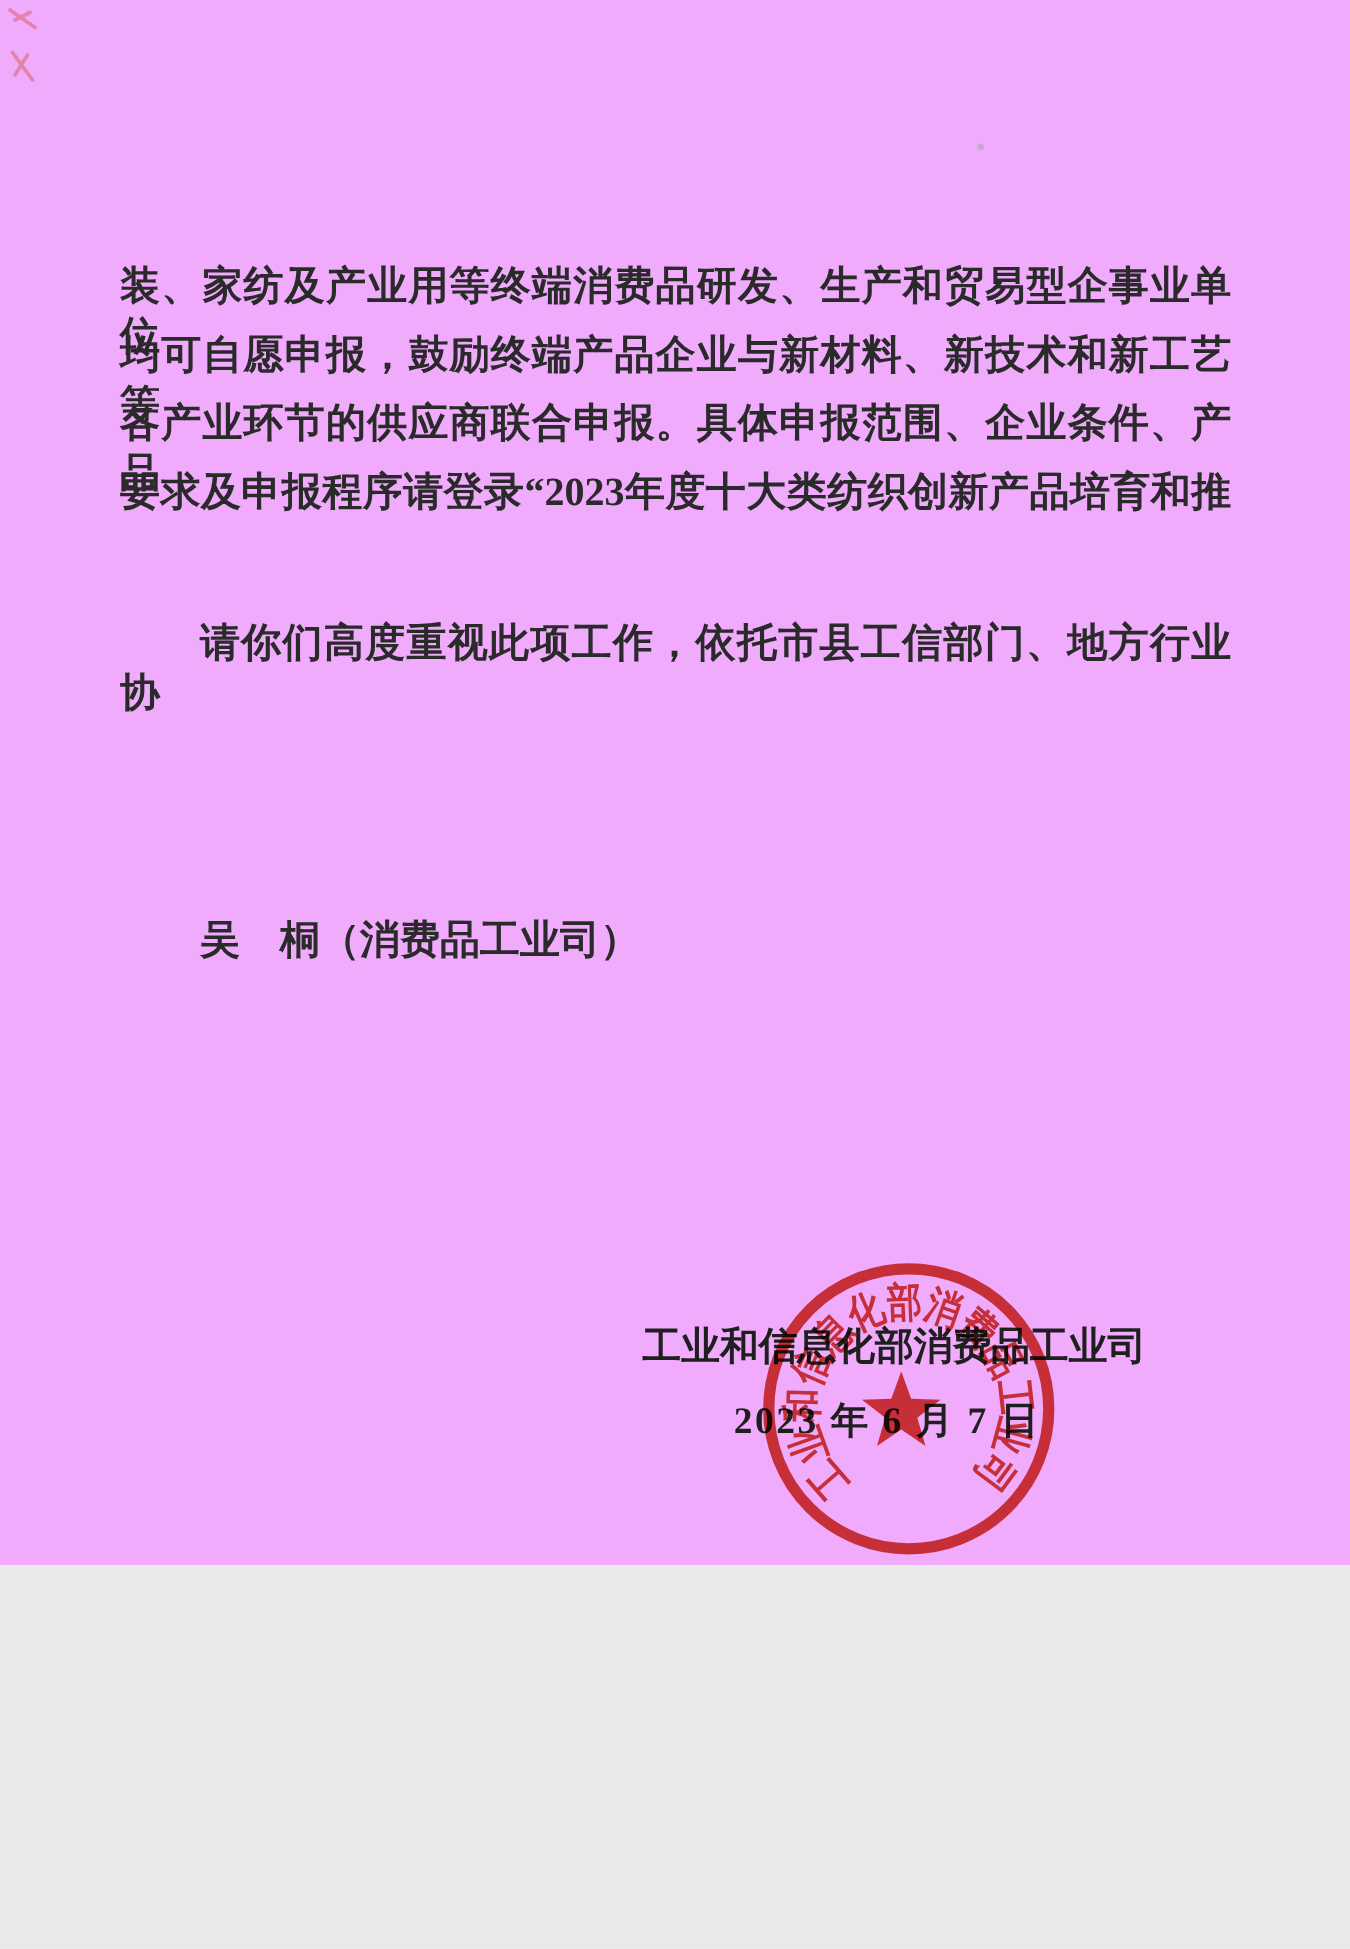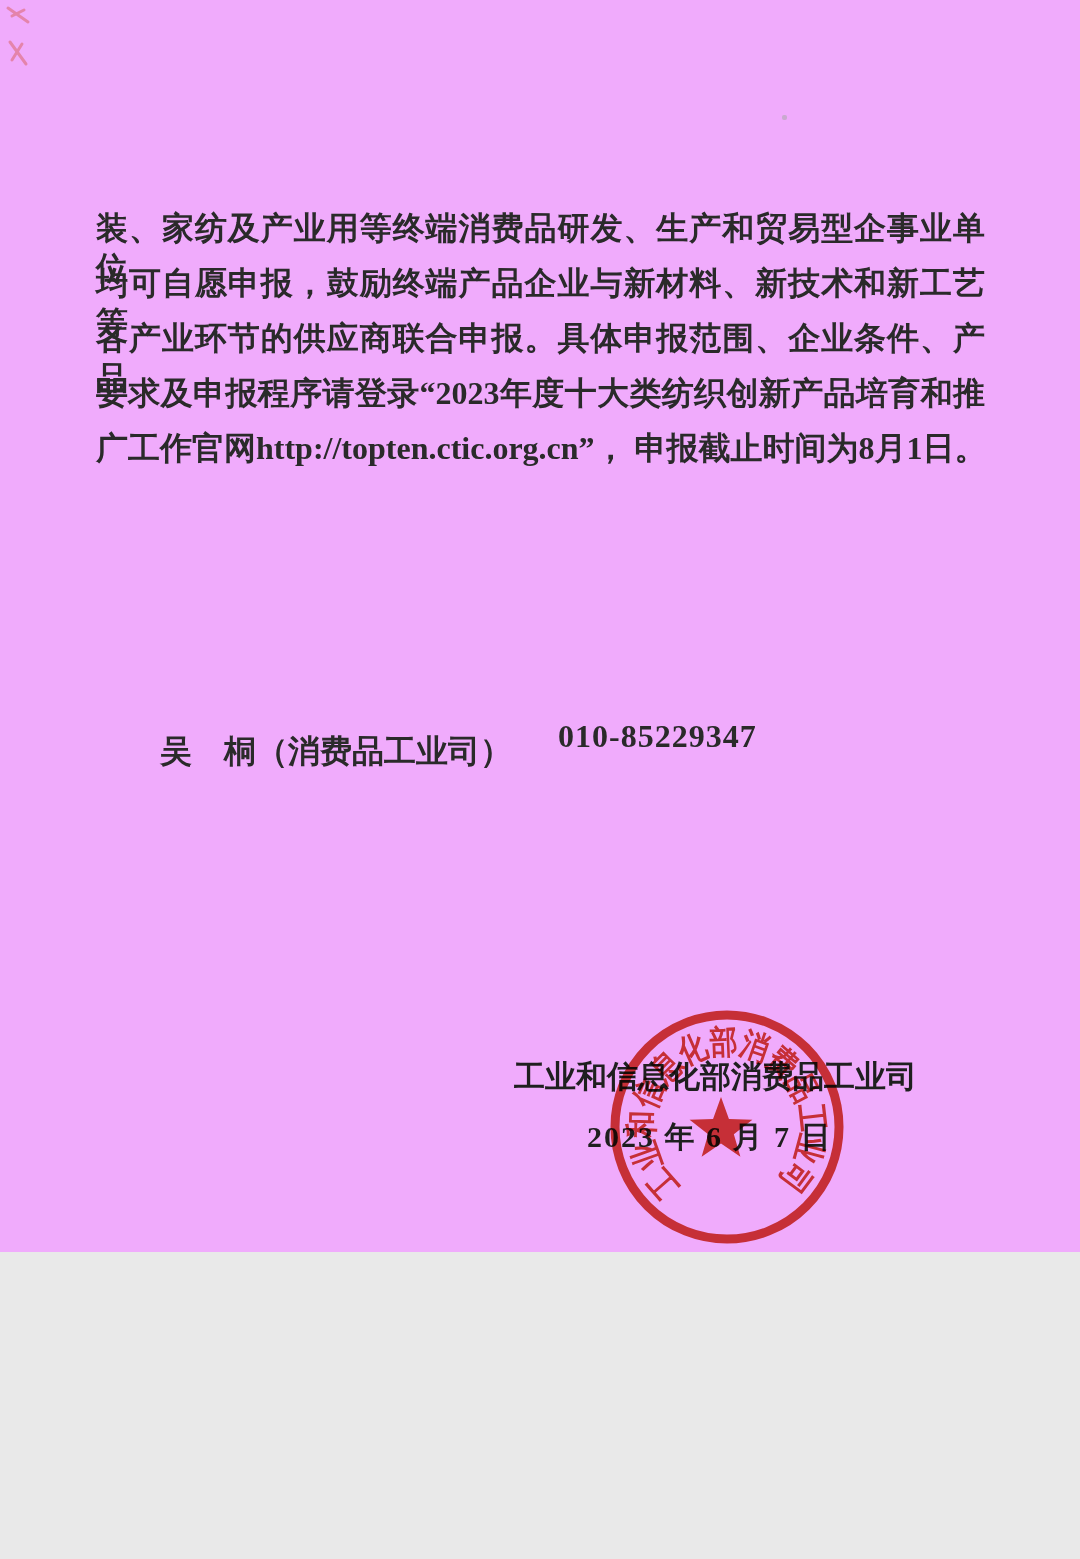--- a/index.html
+++ b/index.html
@@ -98,26 +98,25 @@
     <path d="M6 6 L26 20 M10 14 L22 8" stroke="#d6564a" stroke-width="3" fill="none" stroke-linecap="round"></path>
     <path d="M8 40 L24 62 M20 42 L10 58" stroke="#d6564a" stroke-width="3" fill="none" stroke-linecap="round"></path>
   </svg>
 
   <div class="speck"></div>
 
   <div class="ln just" style="top:208px">装、家纺及产业用等终端消费品研发、生产和贸易型企事业单位</div>
   <div class="ln just" style="top:318px">各产业环节的供应商联合申报。具体申报范围、企业条件、产品</div>
   <div class="ln just" style="top:263px">均可自愿申报，鼓励终端产品企业与新材料、新技术和新工艺等</div>
   <div class="ln just" style="top:373px">要求及申报程序请登录“2023年度十大类纺织创新产品培育和推</div>
-  <div class="ln" style="top:428px">广工作官网http://topten.ctic.org.cn”， 申报截止时间为8月1日。</div>
 
+  <div class="ln just ind" style="top:494px">请你们高度重视此项工作，依托市县工信部门、地方行业协</div>
 
 
   <div class="contact-line" style="top:716px">
-    <span class="phone">010-85229347</span>
   </div>
 
   <div class="contact-line" style="top:731px">
     <span>吴　桐（消费品工业司）</span>
   </div>
 
   <div class="sig-dept">工业和信息化部消费品工业司</div>
   <div class="sig-date">2023 年 6 月 7 日</div>
 
   <svg class="seal" viewBox="-130 -130 260 260">

